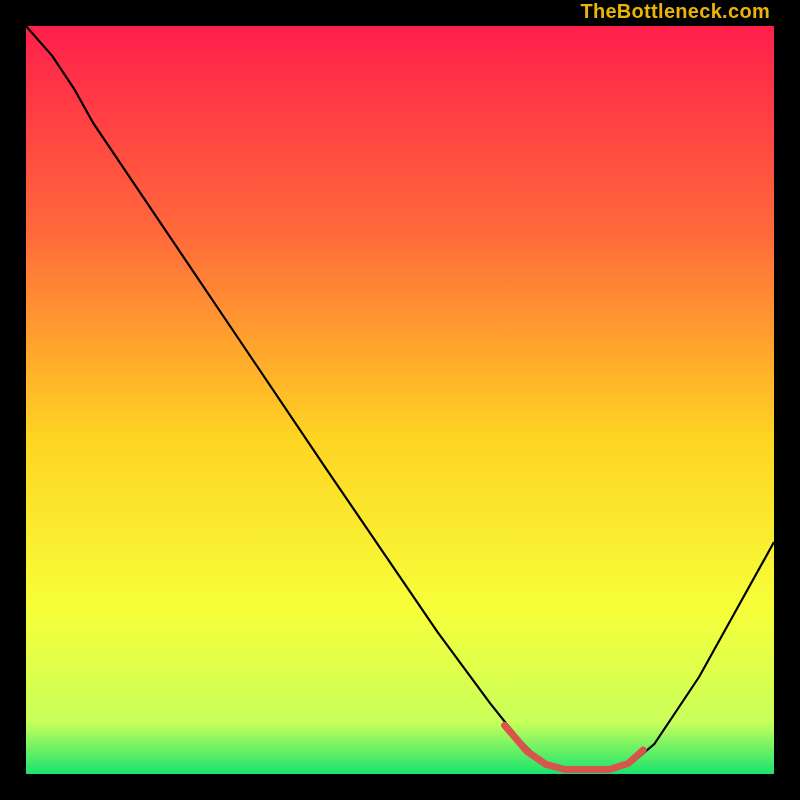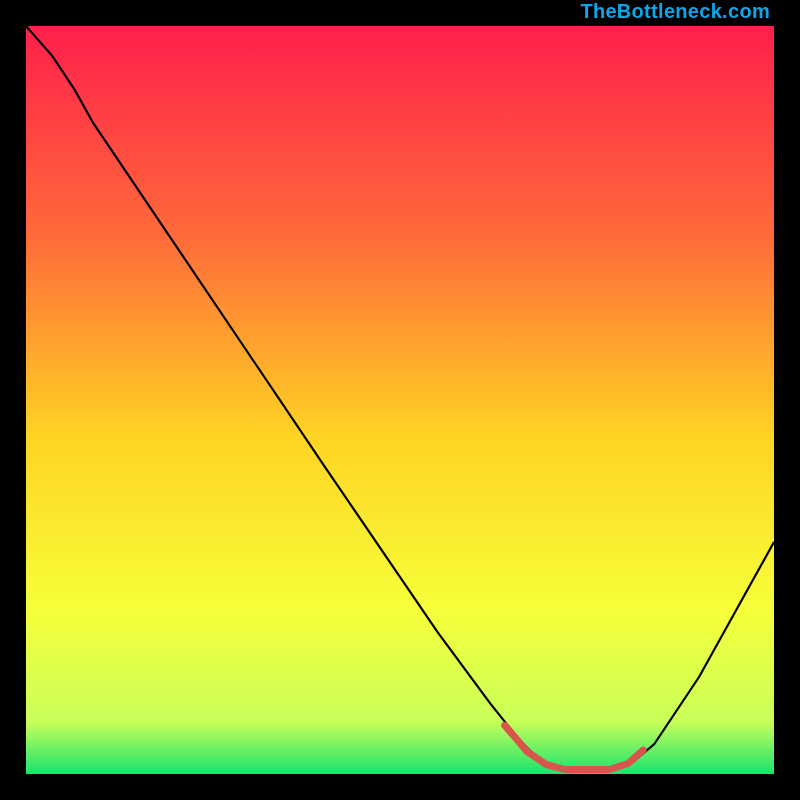--- a/index.html
+++ b/index.html
@@ -1,17 +1,17 @@
 <!DOCTYPE html>
 <html><head>
 <meta charset="utf-8">
 <style>
   html,body{margin:0;padding:0;width:800px;height:800px;background:#000;overflow:hidden}
   .frame{position:absolute;left:26px;top:26px;width:748px;height:748px}
-  .attrib{position:absolute;top:0;right:30px;font:600 20px Arial,Helvetica,sans-serif;color:#0ea5e9;letter-spacing:.3px}
+  .attrib{position:absolute;top:0;right:30px;font:600 20px Arial,Helvetica,sans-serif;color:#eab308;letter-spacing:.3px}
   svg{position:absolute;left:0;top:0}
 </style>
 </head>
 <body>
 
 <div class="attrib">TheBottleneck.com</div>
 
 <div class="frame">
   <svg id="chart-svg" width="748" height="748" viewBox="0 0 748 748">
     <defs>

